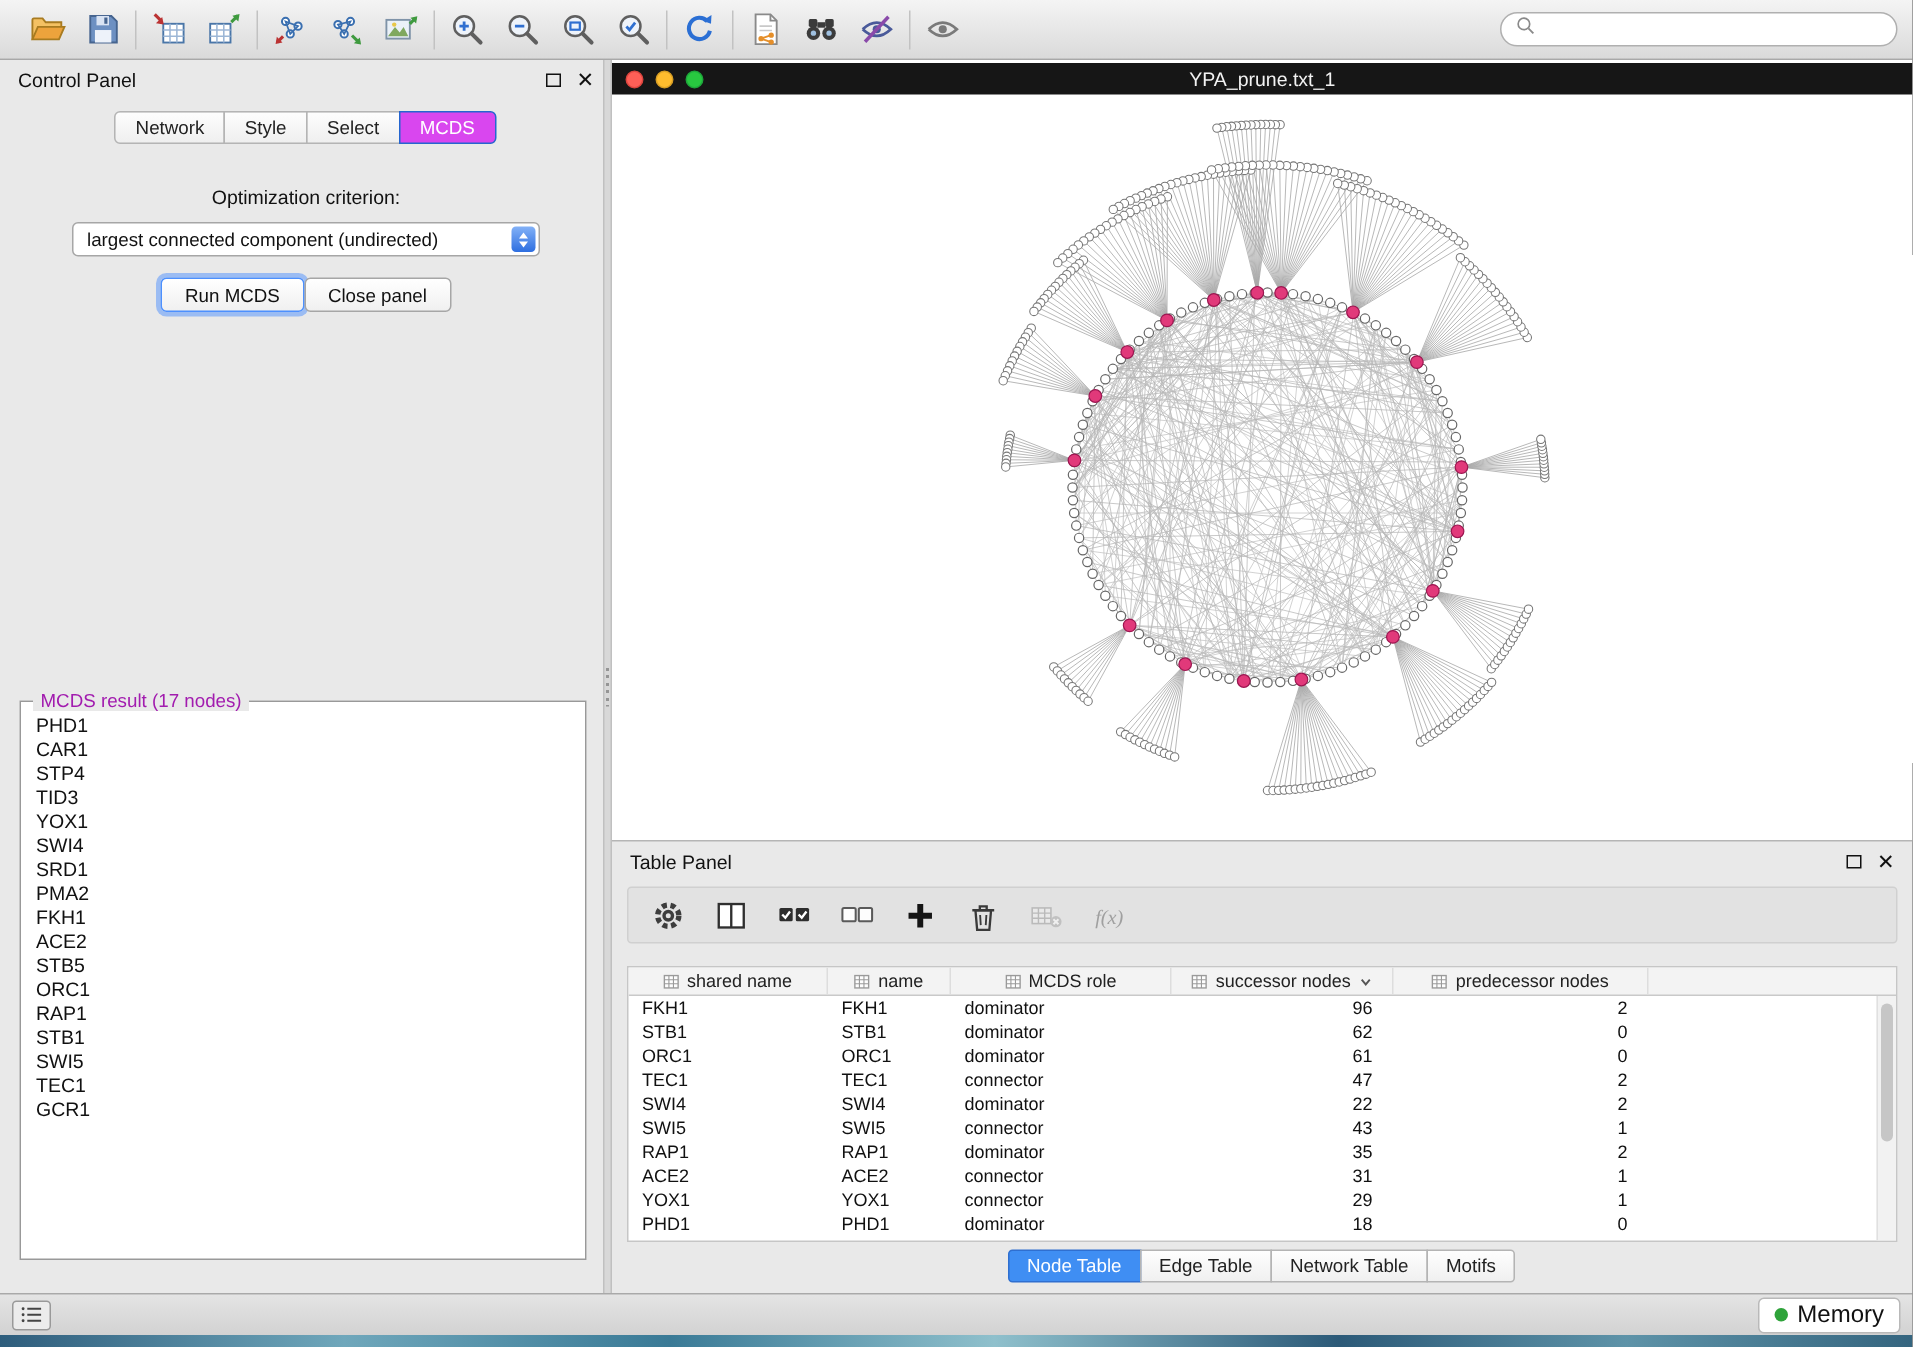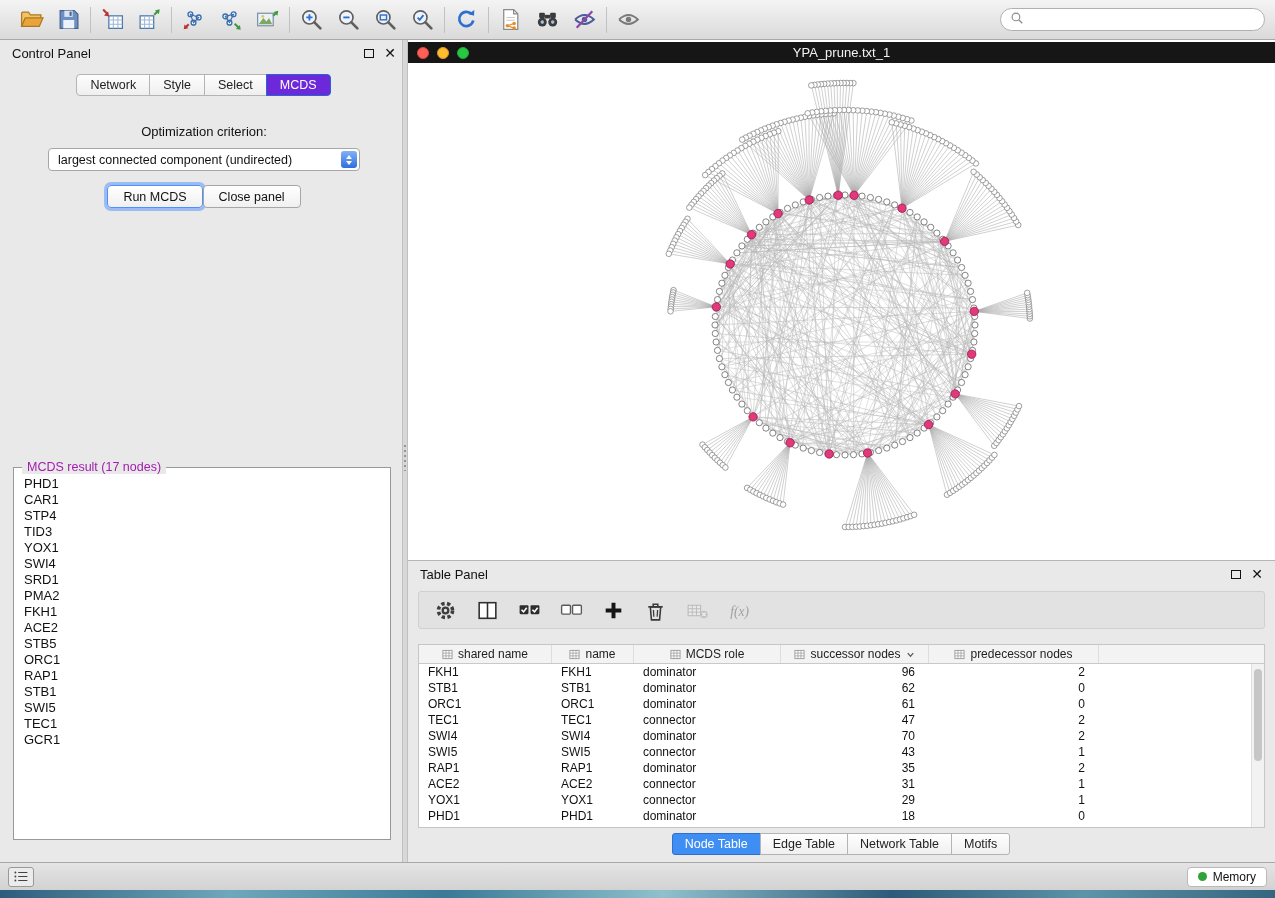--- a/index.html
+++ b/index.html
@@ -23,21 +23,21 @@
   .control-panel { position:absolute; left:0; top:40px; width:408px; height:822px; background:#e9e9e9; }
   .panel-header { height:26px; display:flex; align-items:center; padding:0 12px; font-size:13px; color:#111; }
   .win-btns { margin-left:auto; display:flex; align-items:center; gap:10px; }
   .float-btn { width:10px; height:9px; border:1.5px solid #111; display:inline-block; cursor:pointer; }
   .close-btn { font-size:14px; font-weight:bold; color:#111; line-height:1; cursor:pointer; }
   .cp-tabs { display:flex; justify-content:center; margin-top:8px; }
   .cp-tab { padding:3px 13px; font-size:12.5px; color:#222; cursor:pointer;
     background:linear-gradient(#fdfdfd,#efefef); border:1px solid #b4b4b4; margin-left:-1px; }
   .cp-tab:first-child { border-radius:4px 0 0 4px; }
   .cp-tab:last-child { border-radius:0 4px 4px 0; }
-  .cp-tab.active { background:#6d28d9; border-color:#2566cf; color:#fff; }
+  .cp-tab.active { background:#d946ef; border-color:#2566cf; color:#fff; }
   .opt-label { text-align:center; font-size:13px; color:#111; margin-top:28px; }
   .criterion-select { position:relative; width:312px; height:23px; margin:9px auto 0; background:#fff;
     border:1px solid #a6a6a6; border-radius:4px; display:flex; align-items:center;
     padding:0 26px 0 9px; font-size:12.5px; color:#111; cursor:pointer; }
   .stepper { position:absolute; right:2px; top:2px; bottom:2px; width:16px; border-radius:3px;
     background:linear-gradient(#82b1f7,#2d6ee0); display:flex; flex-direction:column;
     align-items:center; justify-content:center; gap:2px; }
   .stepper i { display:block; width:0; height:0; border-left:3.5px solid transparent; border-right:3.5px solid transparent; }
   .stepper .up { border-bottom:4px solid #fff; }
   .stepper .down { border-top:4px solid #fff; }
@@ -97,21 +97,21 @@
   .tp-tab:last-child { border-radius:0 3px 3px 0; }
   .tp-tab.active { background:#3f8ef3; border-color:#2f6fd0; color:#fff; }
 
   
   .status-bar { position:absolute; left:0; top:862px; width:1275px; height:28px;
     background:linear-gradient(#e4e4e4,#d2d2d2); border-top:1px solid #a9a9a9;
     display:flex; align-items:center; padding:0 8px; }
   .sb-btn { width:26px; height:20px; border:1px solid #999; border-radius:3px; background:#ececec;
     display:flex; align-items:center; justify-content:center; cursor:pointer; }
   .memory-chip { margin-left:auto; display:flex; align-items:center; gap:6px; background:#fff;
-    border:1px solid #b9b9b9; border-radius:4px; padding:2px 10px; font-size:12px; color:#111; cursor:pointer; }
+    border:1px solid #b9b9b9; border-radius:4px; padding:2px 10px; font-size:16px; color:#111; cursor:pointer; }
   .mem-dot { width:9px; height:9px; border-radius:50%; background:#2fa33a; }
   .desktop-strip { position:absolute; left:0; top:890px; width:1275px; height:8px;
     background:linear-gradient(90deg,#2e5d7c,#6fa7bb 18%,#3a7a96 35%,#8fc0cc 52%,#2c5a78 70%,#5e93a8 85%,#35657f); }
 </style>
 </head>
 <body>
 
 <div id="app">
 
   <div class="toolbar">
@@ -1456,21 +1456,21 @@
               <div class="tcell" style="width: 133px;">TEC1</div>
               <div class="tcell" style="width: 82px;">TEC1</div>
               <div class="tcell" style="width: 147px;">connector</div>
               <div class="tcell num" style="width: 148px;">47</div>
               <div class="tcell num" style="width: 170px;">2</div>
             </div>
             <div class="trow">
               <div class="tcell" style="width: 133px;">SWI4</div>
               <div class="tcell" style="width: 82px;">SWI4</div>
               <div class="tcell" style="width: 147px;">dominator</div>
-              <div class="tcell num" style="width: 148px;">70</div>
+              <div class="tcell num" style="width: 148px;">22</div>
               <div class="tcell num" style="width: 170px;">2</div>
             </div>
             <div class="trow">
               <div class="tcell" style="width: 133px;">SWI5</div>
               <div class="tcell" style="width: 82px;">SWI5</div>
               <div class="tcell" style="width: 147px;">connector</div>
               <div class="tcell num" style="width: 148px;">43</div>
               <div class="tcell num" style="width: 170px;">1</div>
             </div>
             <div class="trow">

